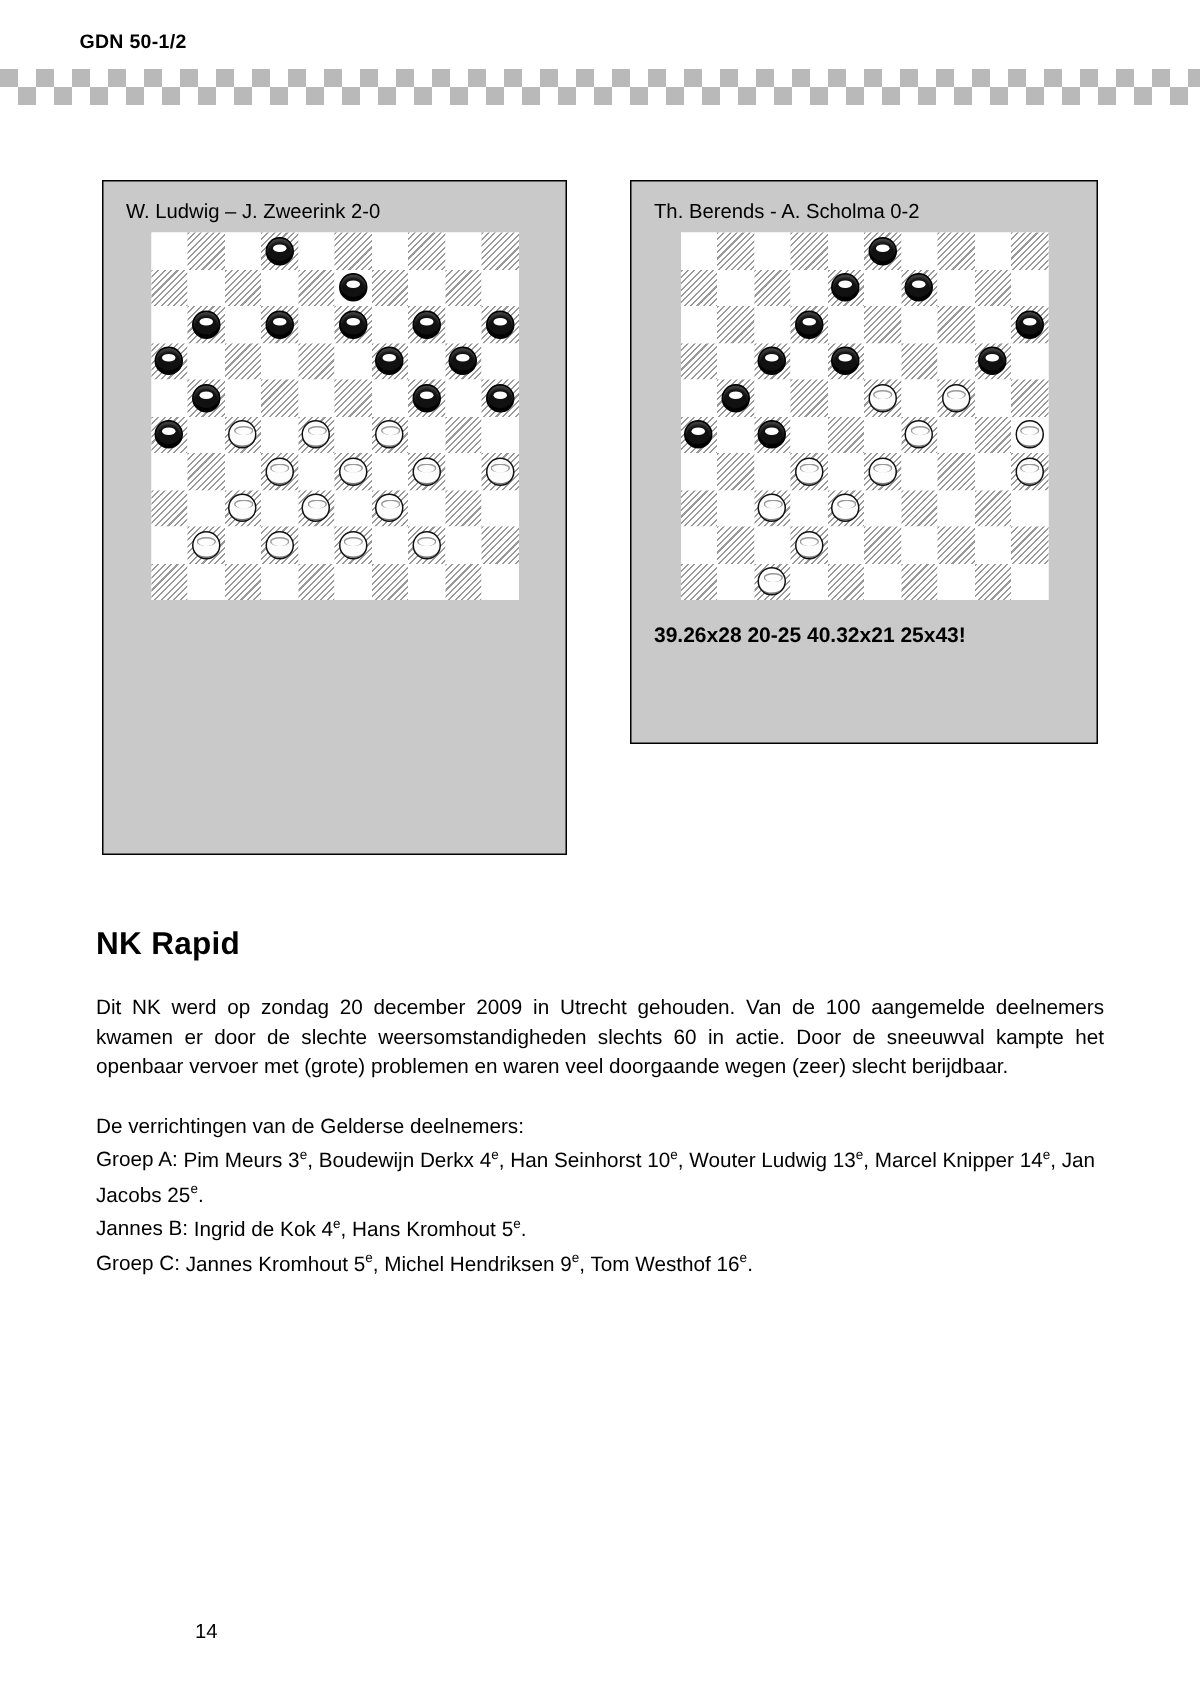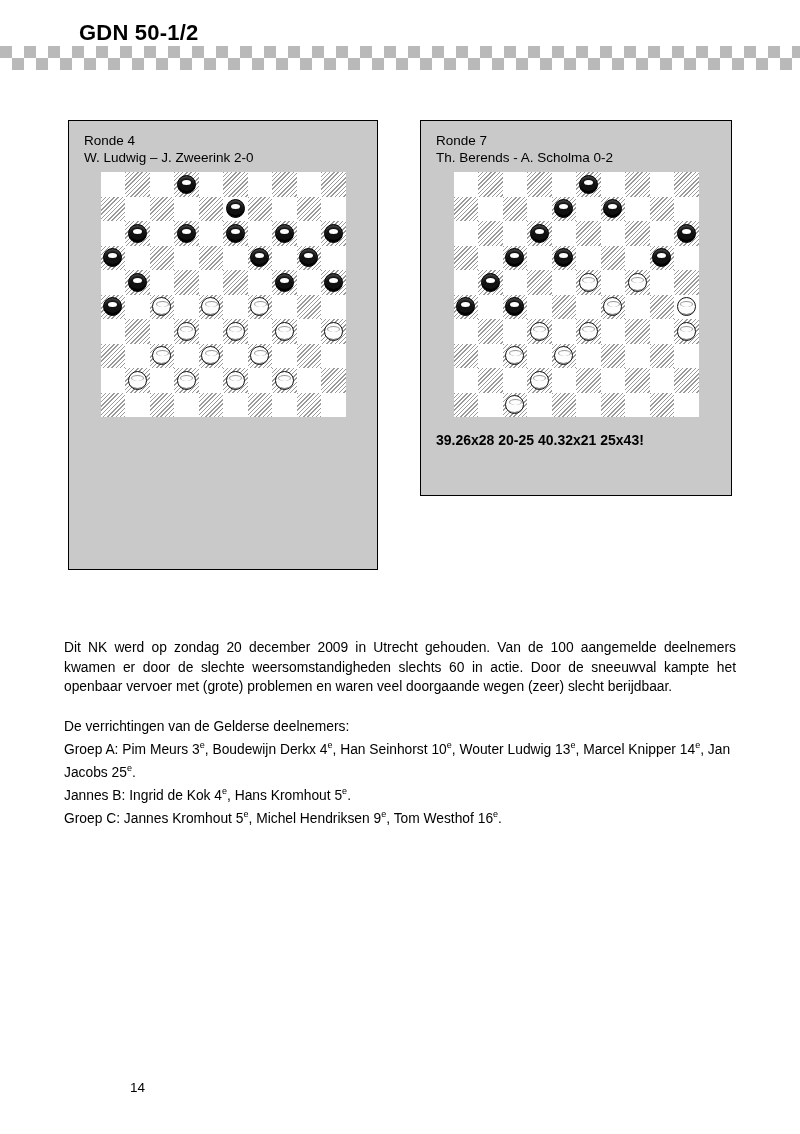--- a/index.html
+++ b/index.html
@@ -3,21 +3,21 @@
 <meta charset="utf-8">
 <style>
   html,body{margin:0;padding:0;}
   body{
     width:800px;height:1134px;background:#ffffff;
     font-family:"Liberation Sans", sans-serif;
     color:#000;position:relative;overflow:hidden;
   }
   
   .page-header{position:absolute;left:0;top:0;width:800px;}
-  .hdr-title{position:absolute;left:79px;top:20px;font-size:22px;font-weight:bold;letter-spacing:0.2px;}
+  .hdr-title{position:absolute;left:53px;top:20px;font-size:13px;font-weight:bold;letter-spacing:0.2px;}
   .checker-bar{position:absolute;left:0;top:46px;width:800px;height:24px;}
   .checker-bar .row{height:12px;width:800px;display:block;}
   .checker-bar .r1{
     background-image:repeating-linear-gradient(to right,#b9b9b9 0 12px,#ffffff 12px 24px);
   }
   .checker-bar .r2{
     background-image:repeating-linear-gradient(to right,#ffffff 0 12px,#b9b9b9 12px 24px);
   }
 
   
@@ -73,21 +73,20 @@
 <div class="page-header">
   <div class="hdr-title">GDN 50-1/2</div>
   <div class="checker-bar">
     <span class="row r1"></span>
     <span class="row r2"></span>
   </div>
 </div>
 
 <div class="panel" id="panel-left">
   <div class="panel-head">
-    <div>Ronde 4</div>
     <div>W. Ludwig – J. Zweerink 2-0</div>
   </div>
   <div class="board" id="board-left">
       <div class="sq light" style="left: 0px; top: 0px;"></div>
       <div class="sq dark" style="left: 24.5px; top: 0px;"></div>
       <div class="sq light" style="left: 49px; top: 0px;"></div>
       <div class="sq dark" style="left: 73.5px; top: 0px;"></div>
       <div class="sq light" style="left: 98px; top: 0px;"></div>
       <div class="sq dark" style="left: 122.5px; top: 0px;"></div>
       <div class="sq light" style="left: 147px; top: 0px;"></div>
@@ -210,21 +209,20 @@
       <div class="piece white" style="left: 149.6px; top: 174.1px;"></div>
       <div class="piece white" style="left: 27.1px; top: 198.6px;"></div>
       <div class="piece white" style="left: 76.1px; top: 198.6px;"></div>
       <div class="piece white" style="left: 125.1px; top: 198.6px;"></div>
       <div class="piece white" style="left: 174.1px; top: 198.6px;"></div>
     </div>
 </div>
 
 <div class="panel" id="panel-right">
   <div class="panel-head">
-    <div>Ronde 7</div>
     <div>Th. Berends - A. Scholma 0-2</div>
   </div>
   <div class="board" id="board-right">
       <div class="sq light" style="left: 0px; top: 0px;"></div>
       <div class="sq dark" style="left: 24.5px; top: 0px;"></div>
       <div class="sq light" style="left: 49px; top: 0px;"></div>
       <div class="sq dark" style="left: 73.5px; top: 0px;"></div>
       <div class="sq light" style="left: 98px; top: 0px;"></div>
       <div class="sq dark" style="left: 122.5px; top: 0px;"></div>
       <div class="sq light" style="left: 147px; top: 0px;"></div>
@@ -343,20 +341,21 @@
       <div class="piece white" style="left: 100.6px; top: 174.1px;"></div>
       <div class="piece white" style="left: 76.1px; top: 198.6px;"></div>
       <div class="piece white" style="left: 51.6px; top: 223.1px;"></div>
     </div>
   <div class="moves-bold">
     <div>39.26x28 20-25 40.32x21 25x43!</div>
   </div>
 </div>
 
 <div class="article">
+  <h2 class="sec-title">NK Rapid</h2>
   <p class="body">Dit NK werd op zondag 20 december 2009 in Utrecht gehouden. Van de 100 aangemelde deelnemers kwamen er door de slechte weersomstandigheden slechts 60 in actie. Door de sneeuwval kampte het openbaar vervoer met (grote) problemen en waren veel doorgaande wegen (zeer) slecht berijdbaar.</p>
   <p class="body left">De verrichtingen van de Gelderse deelnemers:</p>
   <p class="body left tight">
     <span>Groep A: </span><span id="groep-a-list"><span><span>Pim Meurs </span><span>3</span><sup>e</sup><span>, </span></span><span><span>Boudewijn Derkx </span><span>4</span><sup>e</sup><span>, </span></span><span><span>Han Seinhorst </span><span>10</span><sup>e</sup><span>, </span></span><span><span>Wouter Ludwig </span><span>13</span><sup>e</sup><span>, </span></span><span><span>Marcel Knipper </span><span>14</span><sup>e</sup><span>, </span></span><span><span>Jan Jacobs </span><span>25</span><sup>e</sup><span>.</span></span></span>
   </p>
   <p class="body left tight">
     <span>Jannes B: </span><span id="groep-b-list"><span><span>Ingrid de Kok </span><span>4</span><sup>e</sup><span>, </span></span><span><span>Hans Kromhout </span><span>5</span><sup>e</sup><span>.</span></span></span>
   </p>
   <p class="body left tight">
     <span>Groep C: </span><span id="groep-c-list"><span><span>Jannes Kromhout </span><span>5</span><sup>e</sup><span>, </span></span><span><span>Michel Hendriksen </span><span>9</span><sup>e</sup><span>, </span></span><span><span>Tom Westhof </span><span>16</span><sup>e</sup><span>.</span></span></span>

